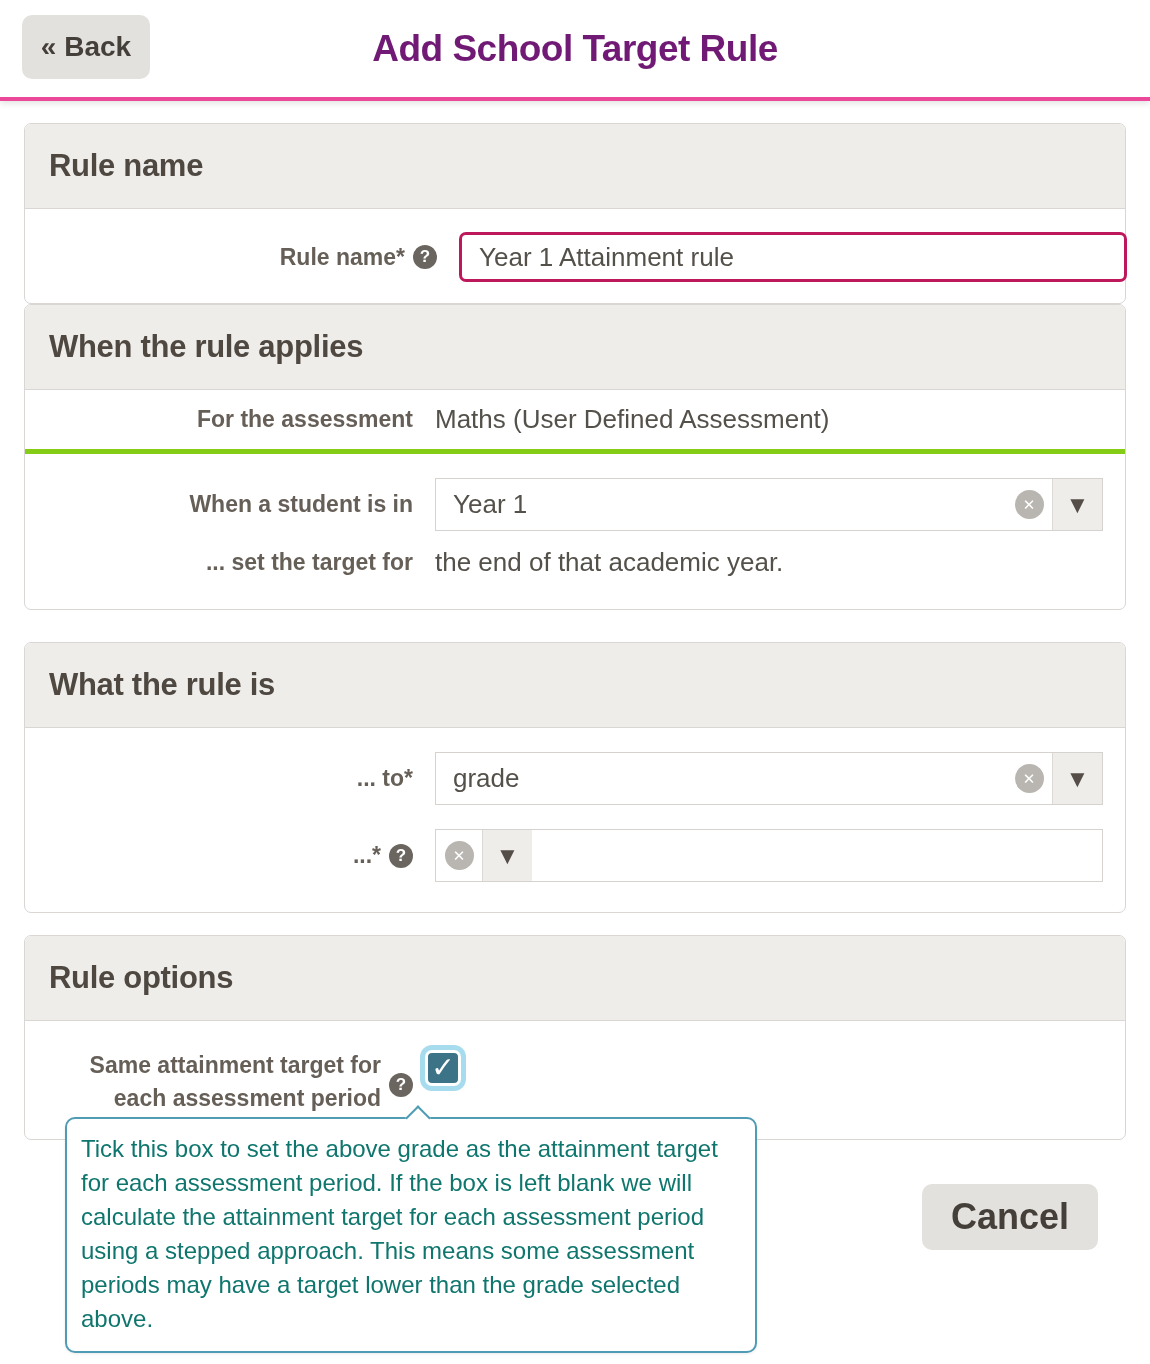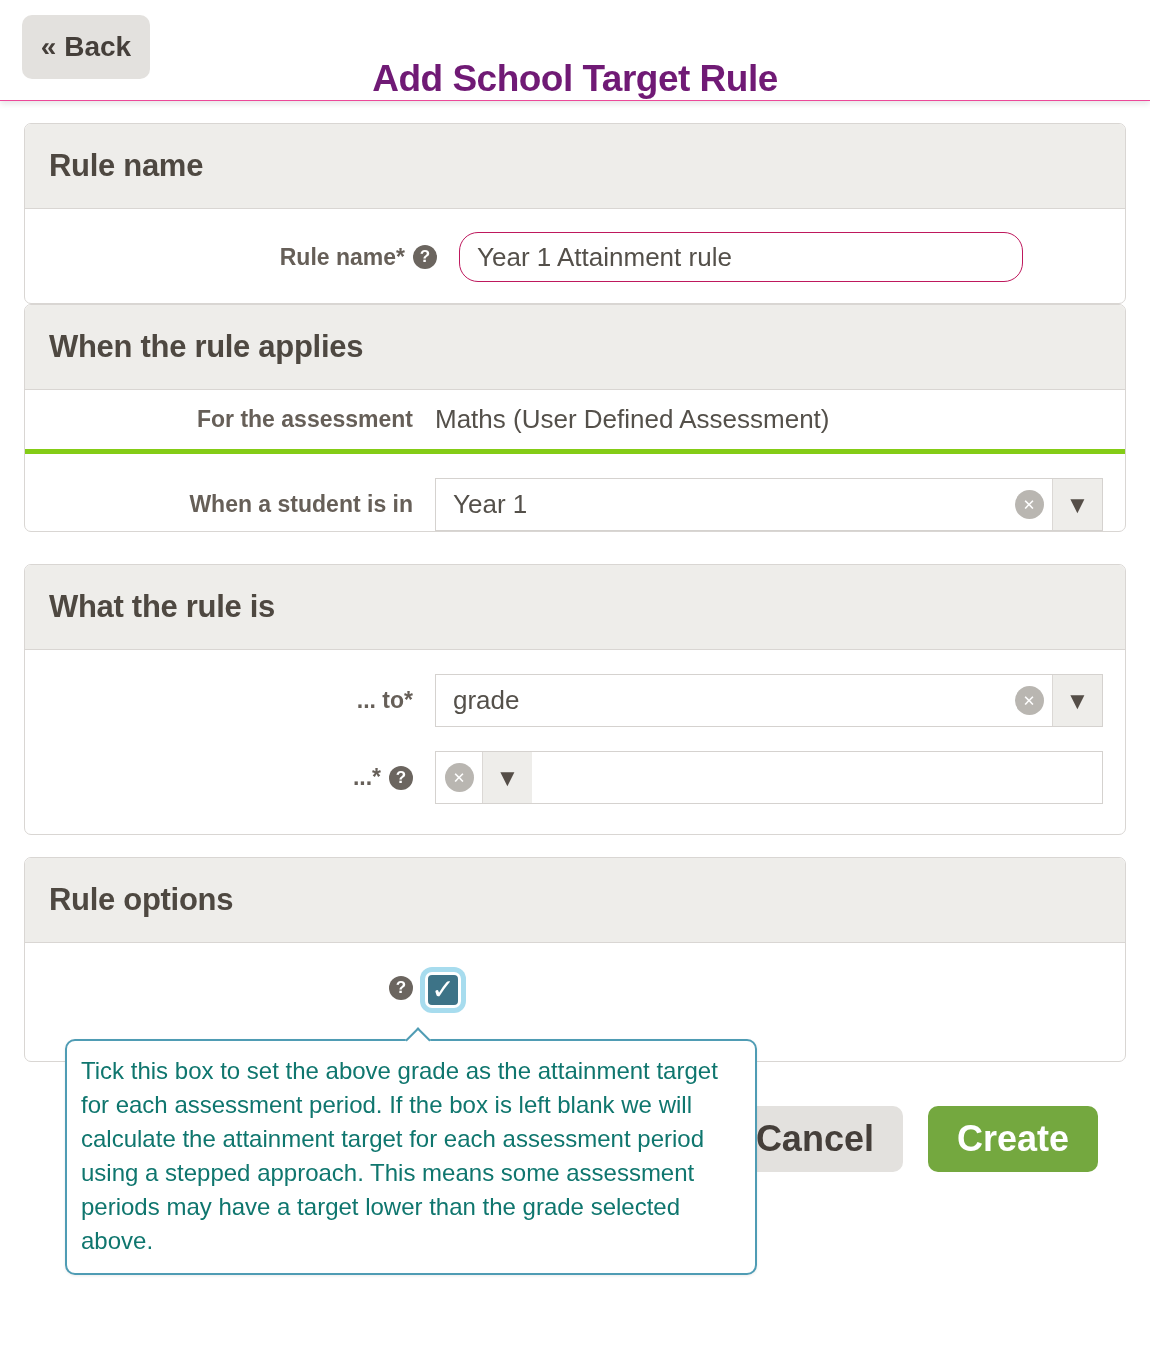--- a/index.html
+++ b/index.html
@@ -23,22 +23,22 @@
     color:var(--text-dark);
     position:relative;
     overflow:hidden;
   }
 
   
   .page-header{
     height:101px;
     background:#ffffff;
     position:relative;
-    display:flex;align-items:flex-end;justify-content:center;
-    border-bottom:1px solid #ec4899;
+    display:flex;align-items:center;justify-content:center;
+    border-bottom:4px solid #ec4899;
     box-shadow:0 3px 6px rgba(0,0,0,0.10);
     z-index:2;
   }
   .back-btn{
     position:absolute;left:22px;top:15px;
     width:128px;height:64px;
     background:var(--btn-gray);
     border:none;border-radius:10px;
     font-family:inherit;
     font-size:28px;font-weight:bold;color:#453f3a;
@@ -82,22 +82,22 @@
   }
 
   .help-icon{
     width:24px;height:24px;border-radius:50%;
     background:#6b655f;color:#fff;
     font-size:17px;font-weight:bold;line-height:24px;text-align:center;
     flex-shrink:0;cursor:pointer;
   }
 
   .text-input{
-    width:564px;height:50px;
-    border:1px solid #be185d;border-radius:19px;
+    width:668px;height:50px;
+    border:3px solid #be185d;border-radius:7px;
     padding:0 17px;
     font-family:inherit;font-size:26px;color:var(--text-value);
     outline:none;background:#fff;
   }
 
   .dropdown{
     width:668px;height:53px;
     border:1px solid #d5d2cf;border-radius:0;
     display:flex;align-items:stretch;
     background:#fff;overflow:hidden;
@@ -229,20 +229,26 @@
           <div class="dd-value">Year 1</div>
           <div class="dd-clear">
             <span class="clear-circle">✕</span>
           </div>
           <div class="dd-toggle">
             <span class="caret-down">▼</span>
           </div>
         </div>
       </div>
     </div>
+    <div class="row p2-row-target">
+      <div class="label-cell">
+        <span>... set the target for</span>
+      </div>
+      <div class="static-value">the end of that academic year.</div>
+    </div>
   </div>
 
   <div class="panel panel-3">
     <div class="panel-header">What the rule is</div>
     <div class="row p3-row-1">
       <div class="label-cell">
         <span>... to*</span>
       </div>
       <div class="field-cell">
         <div class="dropdown">
@@ -272,32 +278,35 @@
         </div>
       </div>
     </div>
   </div>
 
   <div class="panel panel-4">
     <div class="panel-header">Rule options</div>
     <div class="p4-body">
       <div class="row options-row">
         <div class="label-cell">
+          <span class="label-lines">
+            <span>Same attainment target for</span>
+            <span>each assessment period</span>
+          </span>
           <span class="help-icon">?</span>
         </div>
         <div class="checkbox">
           <span>✓</span>
         </div>
       </div>
     </div>
 
     <div class="tooltip">
       <span class="tooltip-arrow"></span>
       <div class="tooltip-text">Tick this box to set the above grade as the attainment target for each assessment period. If the box is left blank we will calculate the attainment target for each assessment period using a stepped approach. This means some assessment periods may have a target lower than the grade selected above.</div>
     </div>
   </div>
 
   <div class="footer">
     <button class="btn btn-cancel">Cancel</button>
-    <button class="btn btn-create">Create</button>
   </div>
 
 </div>
 
 </body></html>

